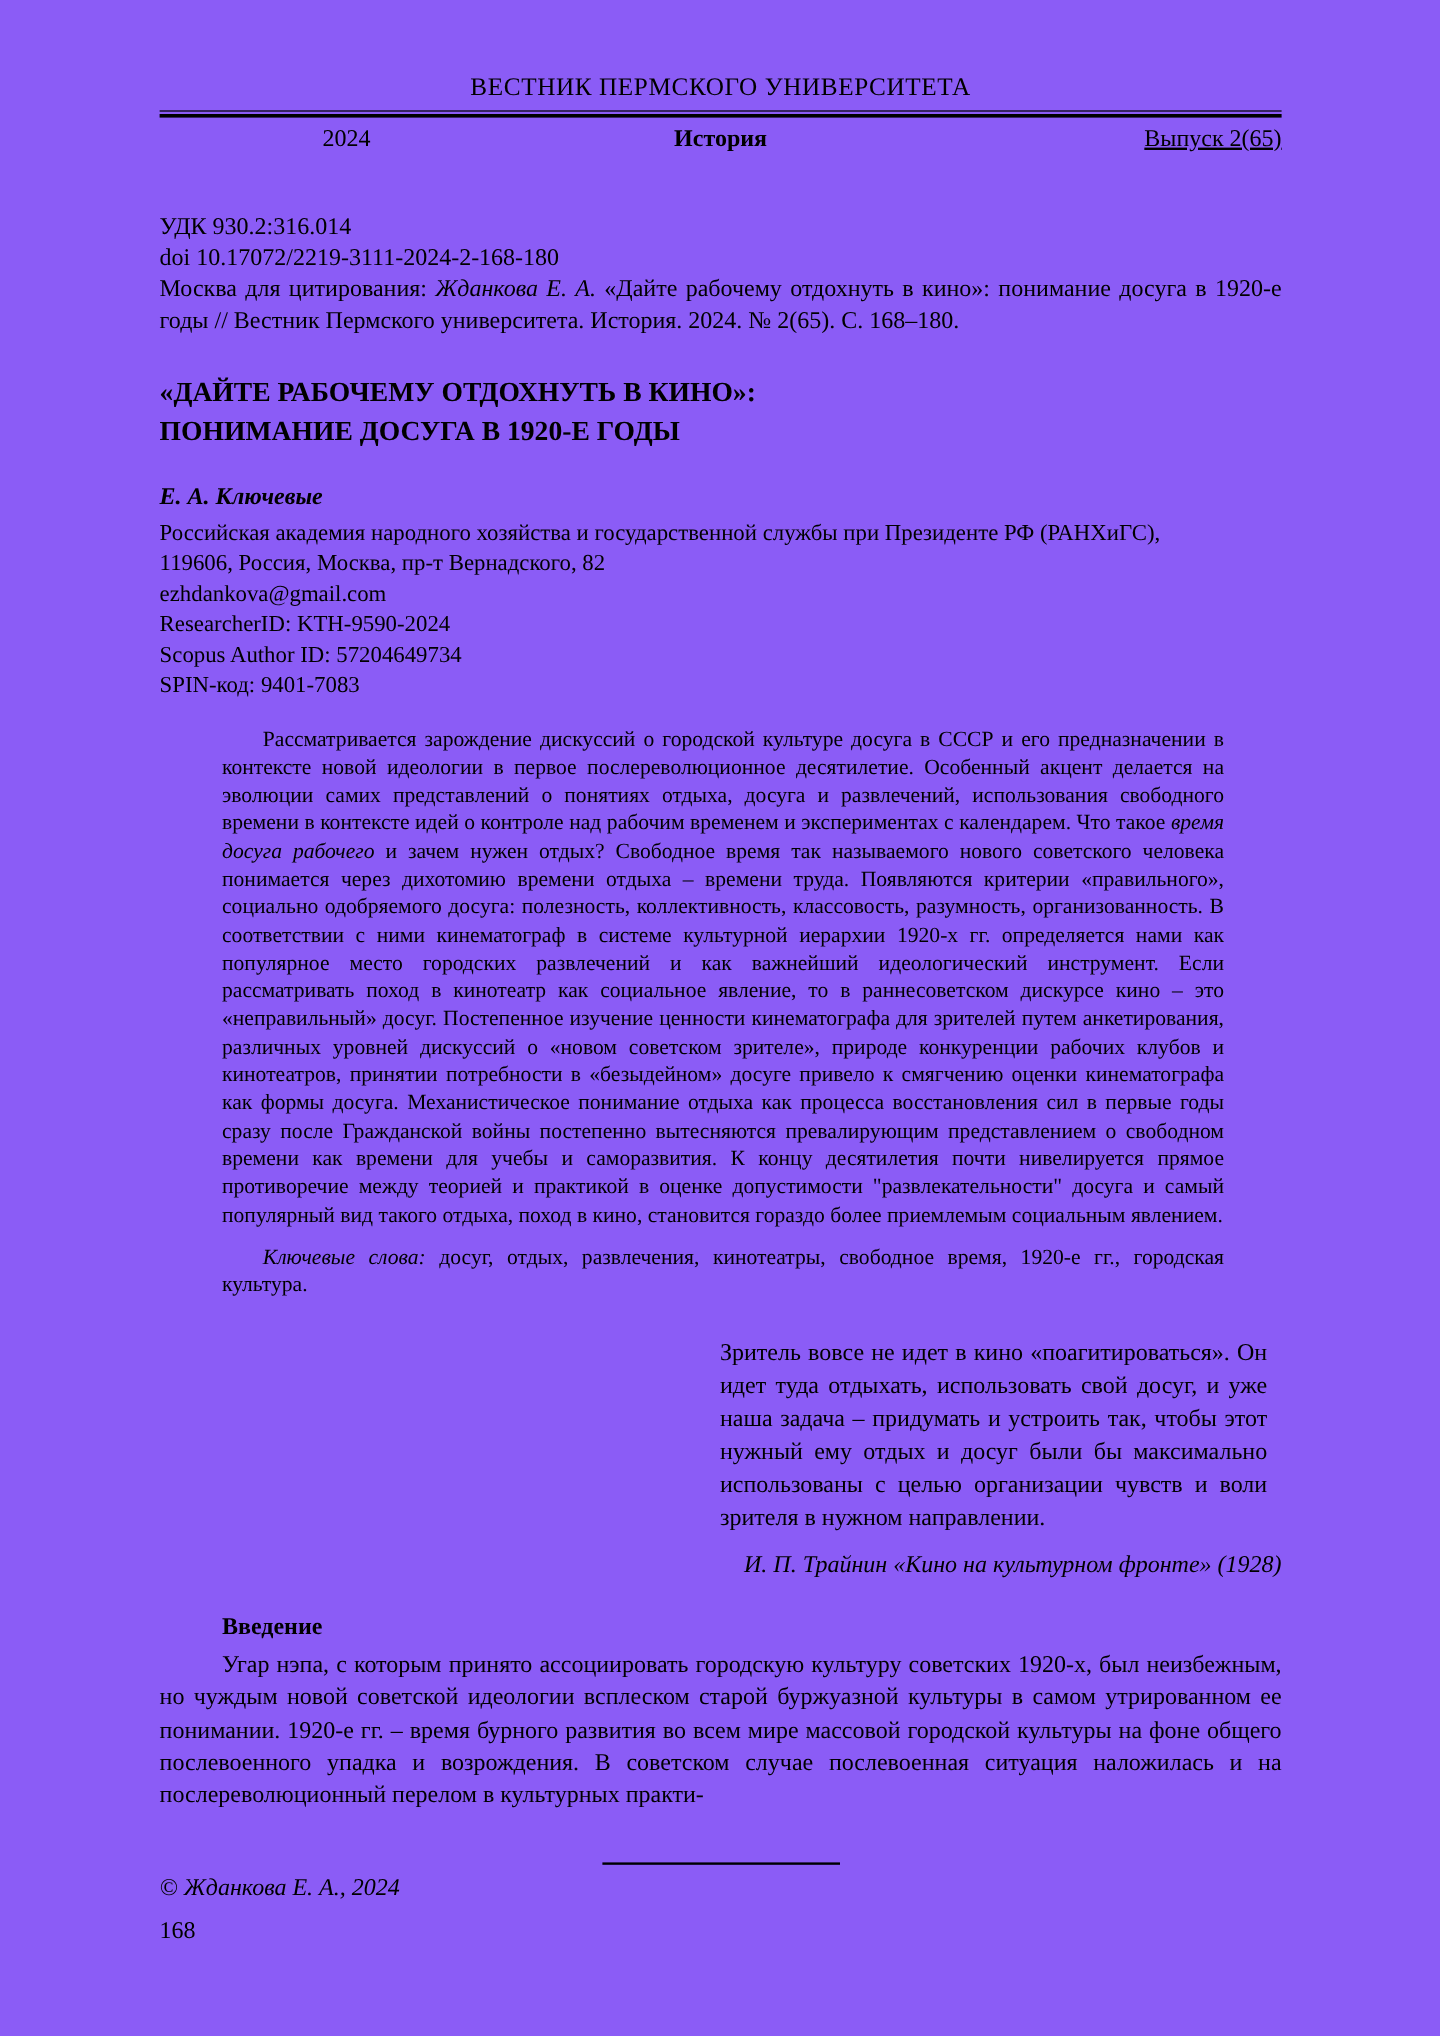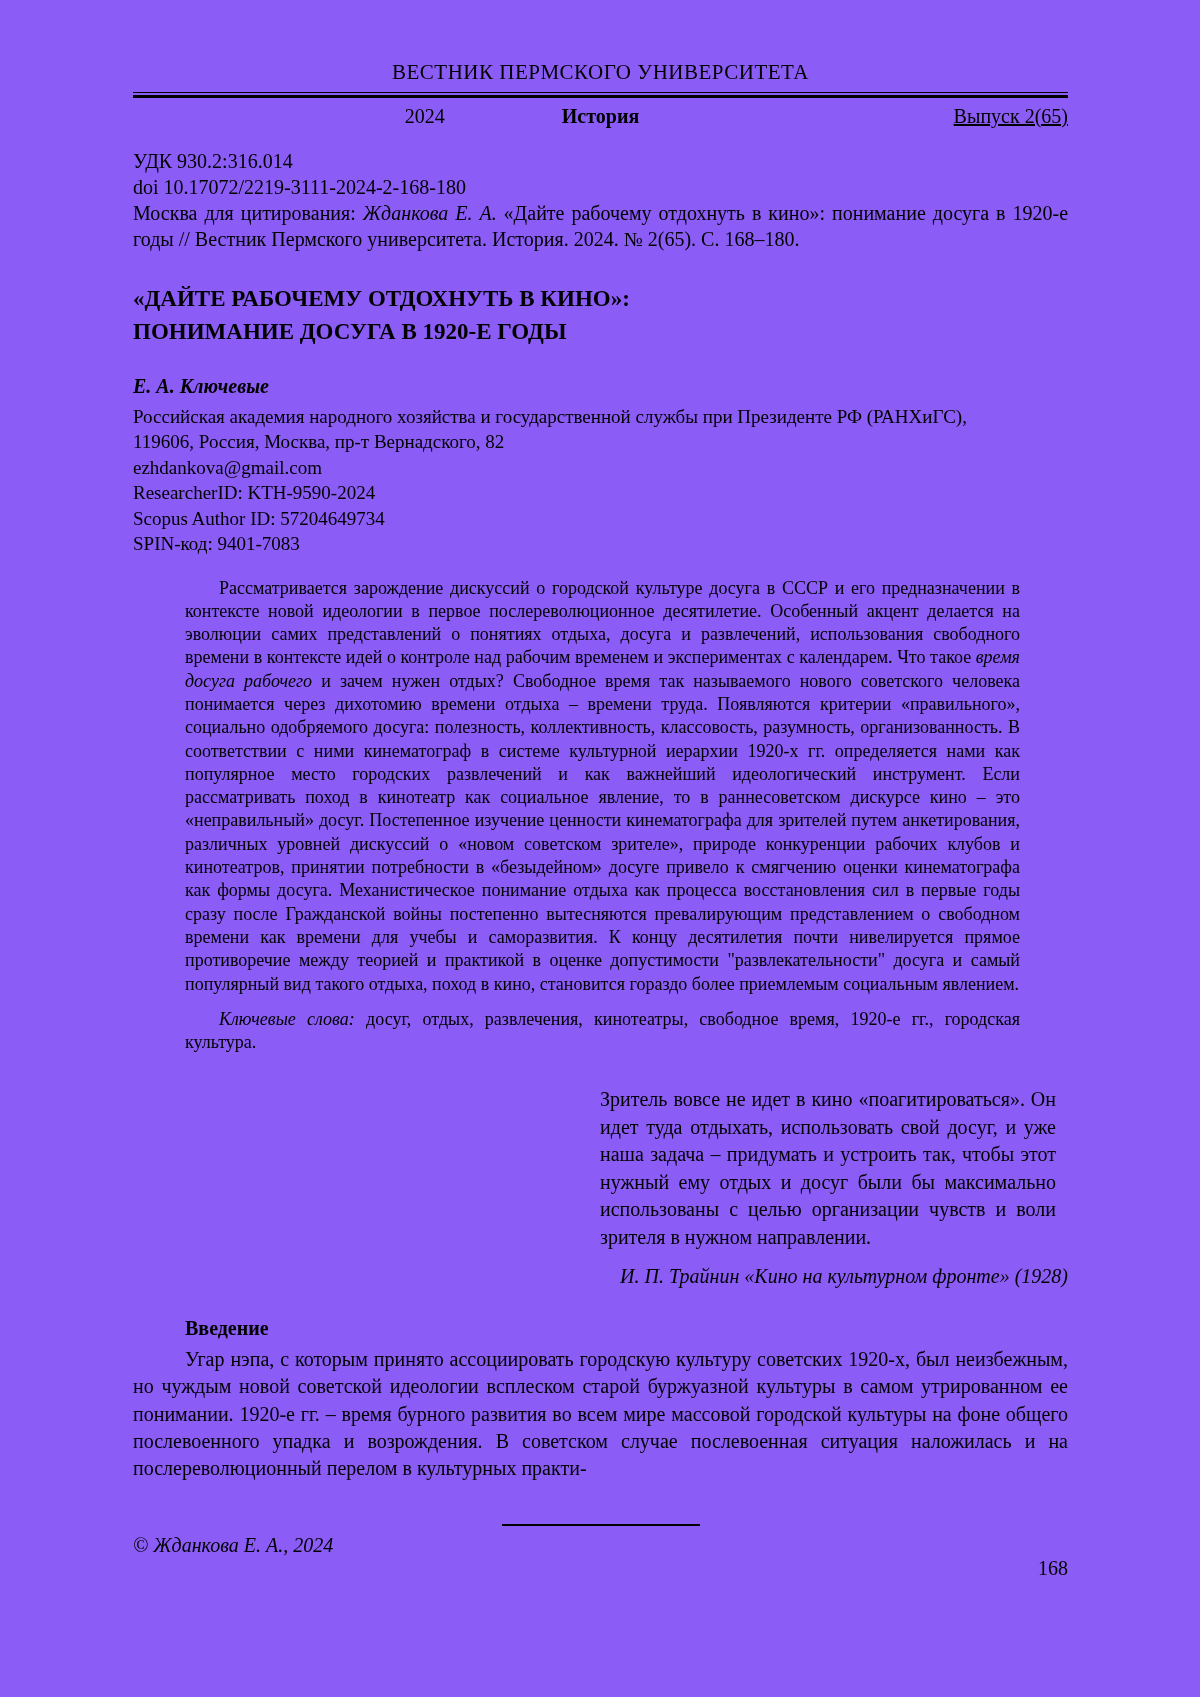--- a/index.html
+++ b/index.html
@@ -30,26 +30,26 @@
     border-top: 1.5px solid #000;
     border-bottom: 3.5px solid #000;
   }
   .header-row {
     display: flex;
     align-items: baseline;
     margin-top: 7px;
     font-size: 20px;
   }
   .header-row .cell { flex: 1; }
-  .header-row .c-left  { text-align: right; }
+  .header-row .c-left  { text-align: center; }
   .header-row .c-mid   { text-align: center; font-weight: bold; }
   .header-row .c-right { text-align: right; text-decoration: underline; }
   
   .meta {
-    margin-top: 20px;
+    margin-top: 48px;
     font-size: 20px;
     line-height: 26px;
   }
   .meta .line { margin: 0; }
   .citation {
     margin: 0;
     text-align: justify;
   }
   .italic { font-style: italic; }
   
@@ -125,22 +125,22 @@
     width: 198px;
     border: none;
     border-top: 2px solid #000;
   }
   .copyright {
     margin-top: 5px;
     font-size: 20px;
     font-style: italic;
   }
   .page-number {
-    margin-top: 0;
-    text-align: right;
+    margin-top: 13px;
+    text-align: left;
     font-size: 20px;
   }
 </style>
 </head>
 <body>
 
 <div class="page">
 
   <header>
     <div class="journal-title">ВЕСТНИК ПЕРМСКОГО УНИВЕРСИТЕТА</div>

